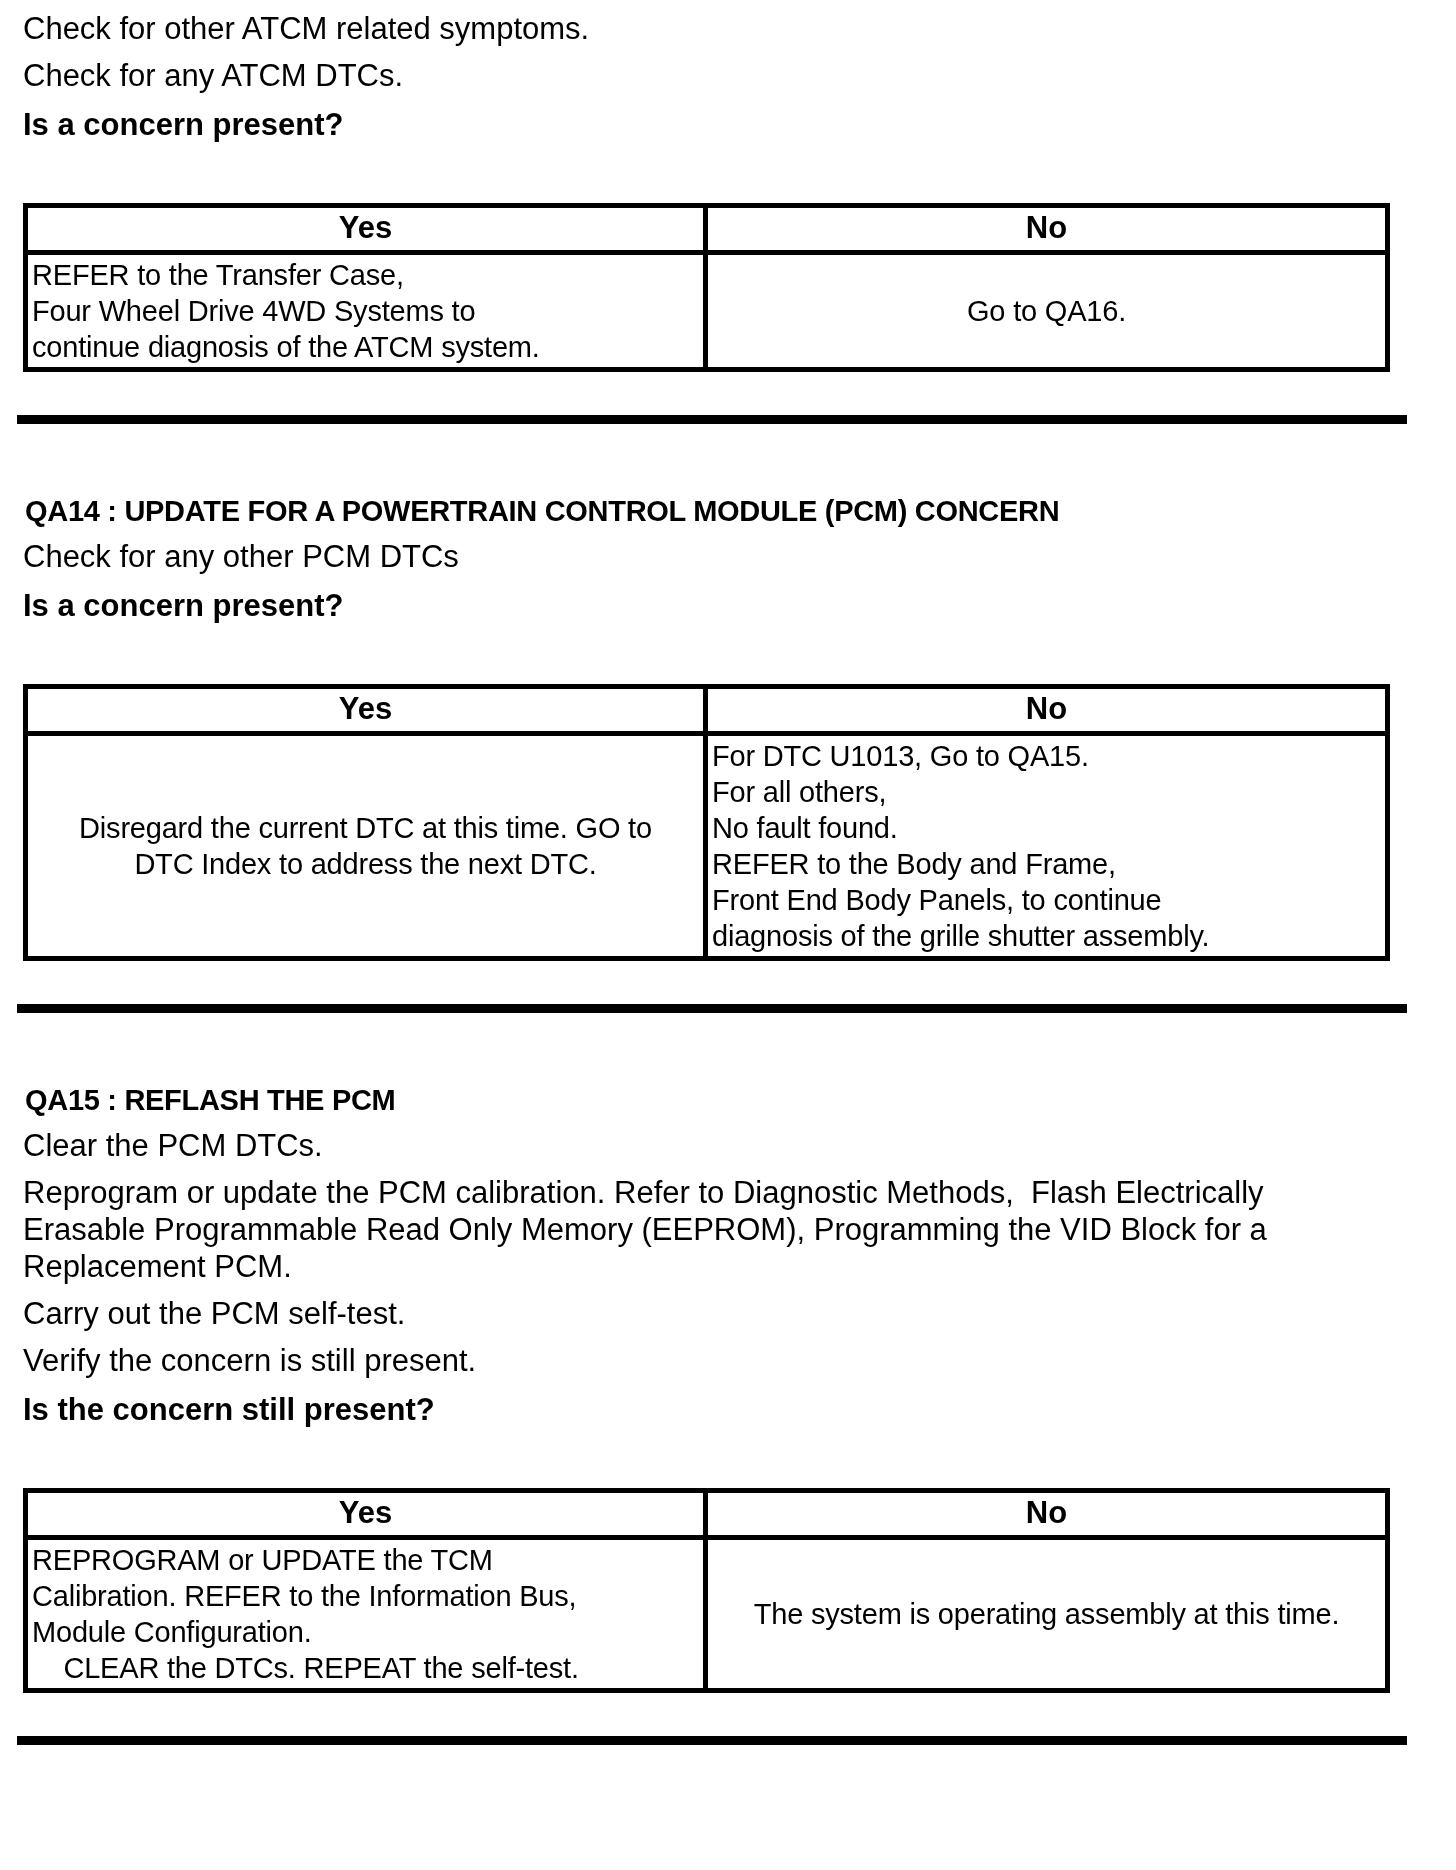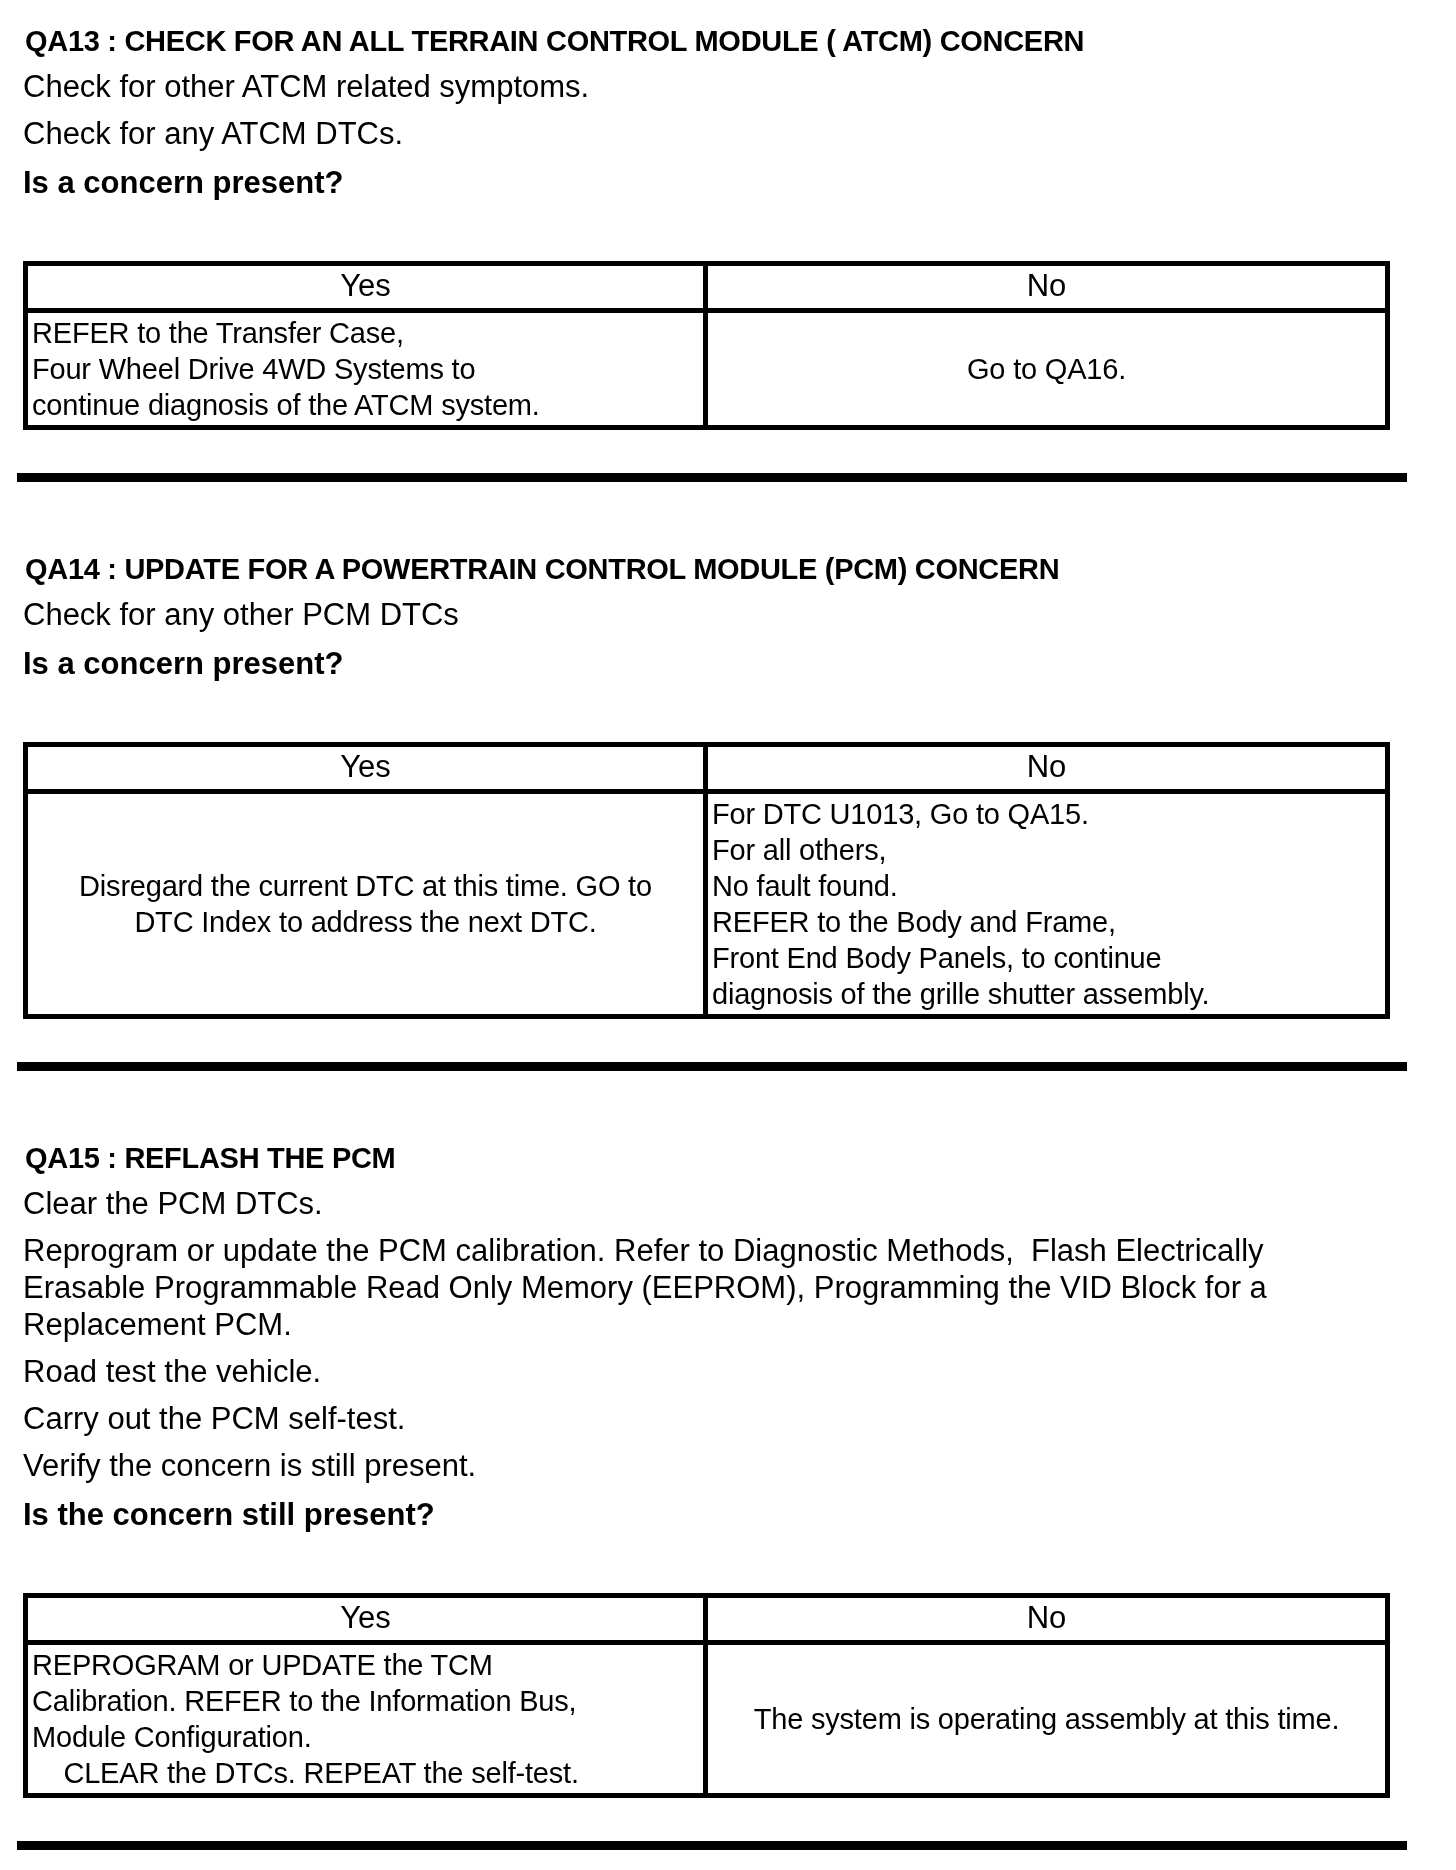--- a/index.html
+++ b/index.html
@@ -38,21 +38,21 @@
   table.decision {
     border-collapse: collapse;
     width: 1367px;
     table-layout: fixed;
   }
   .decision th, .decision td {
     border: 5px solid #000000;
   }
   .decision th {
     font-size: 31px;
-    font-weight: normal;
+    font-weight: bold;
     text-align: center;
     line-height: 34px;
     padding: 3px 0 5px 0;
   }
   .decision td {
     font-size: 29px;
     line-height: 36px;
     letter-spacing: -0.2px;
     padding: 2px 4px;
     vertical-align: middle;
@@ -66,21 +66,20 @@
     background: #000000;
     margin: 43px 0 0 -6px;
   }
 </style>
 </head>
 <body>
 
 <div class="page">
 
   <section class="qa">
-    <h2 class="heading">QA13 : CHECK FOR AN ALL TERRAIN CONTROL MODULE ( ATCM) CONCERN</h2>
     <p class="body">Check for other ATCM related symptoms.</p>
     <p class="body">Check for any ATCM DTCs.</p>
     <p class="body question">Is a concern present?</p>
     <table class="decision">
       <colgroup>
           <col style="width:680px">
           <col>
         </colgroup>
       <thead>
         <tr>
@@ -130,21 +129,20 @@
     </table>
     <div class="rule"></div>
   </section>
 
   <section class="qa">
     <h2 class="heading">QA15 : REFLASH THE PCM</h2>
     <p class="body">Clear the PCM DTCs.</p>
     <p class="body">Reprogram or update the PCM calibration. Refer to Diagnostic Methods,  Flash Electrically
 Erasable Programmable Read Only Memory (EEPROM), Programming the VID Block for a
 Replacement PCM.</p>
-    <p class="body">Road test the vehicle.</p>
     <p class="body">Carry out the PCM self-test.</p>
     <p class="body">Verify the concern is still present.</p>
     <p class="body question">Is the concern still present?</p>
     <table class="decision">
       <colgroup>
           <col style="width:680px">
           <col>
         </colgroup>
       <thead>
         <tr>

